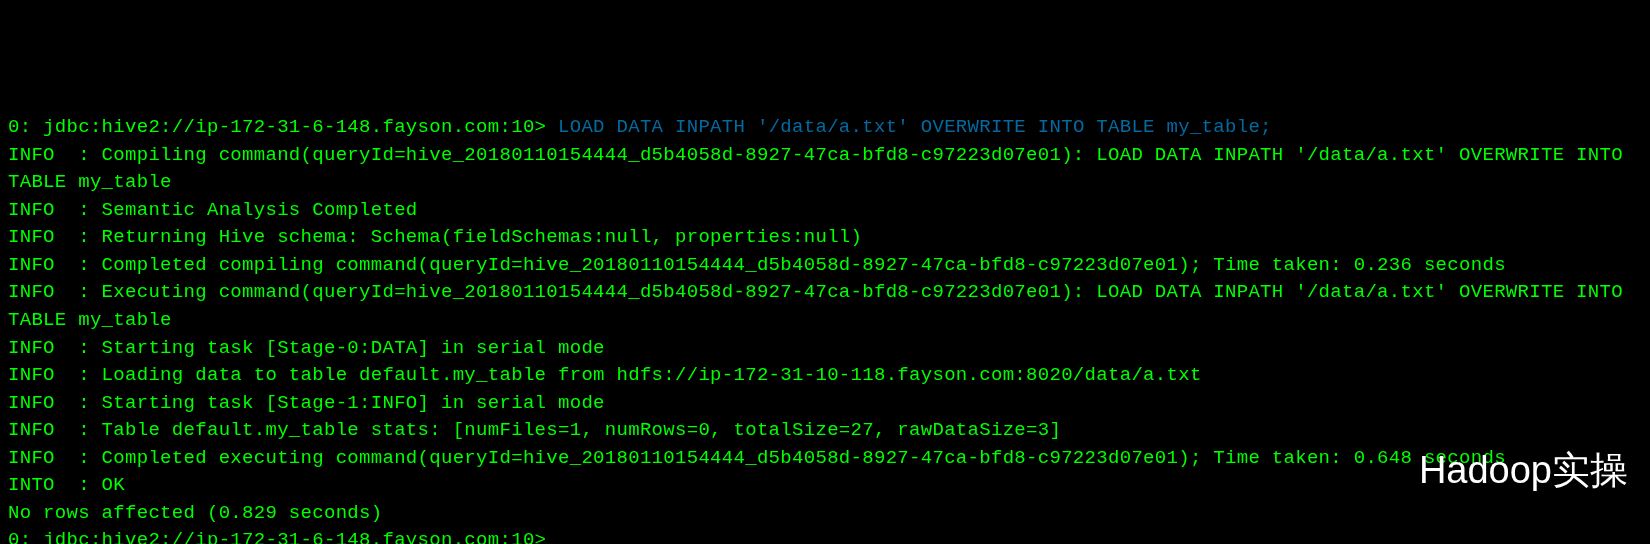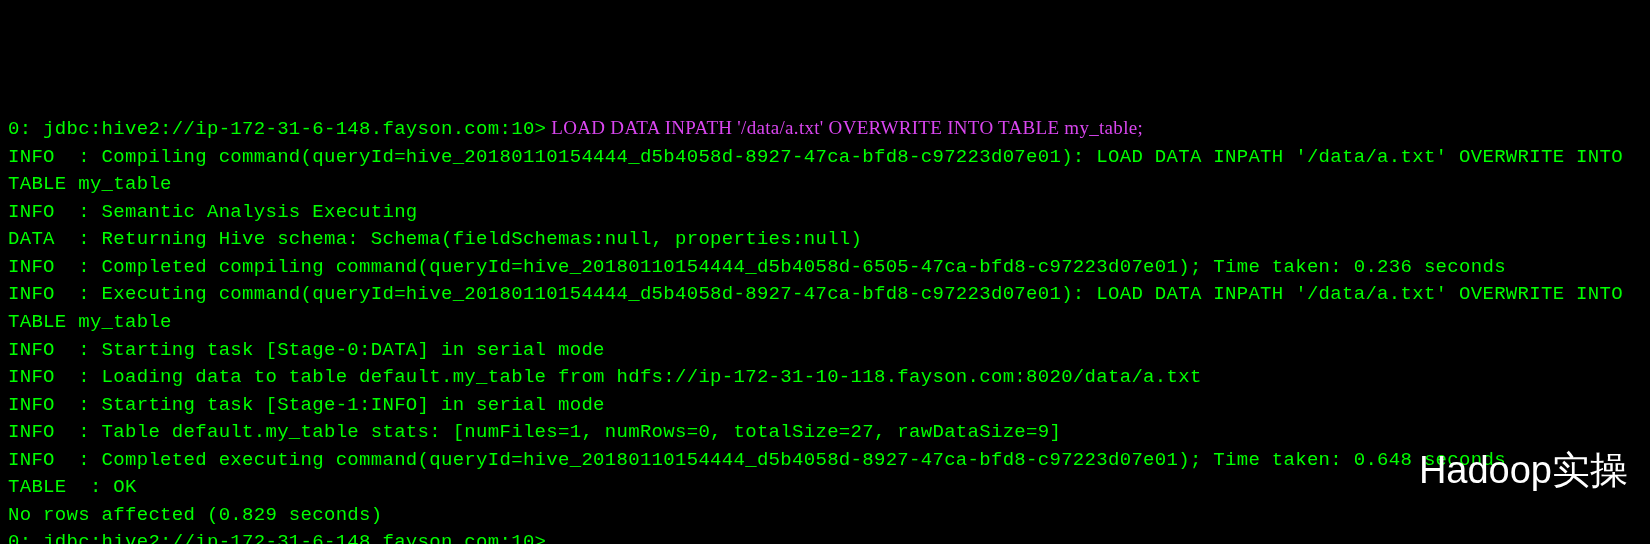--- a/index.html
+++ b/index.html
@@ -37,41 +37,40 @@
       font-family: 'Helvetica Neue', Arial, sans-serif;
       font-size: 38px;
       font-weight: 400;
     }
     .watermark-icon {
       width: 56px;
       height: 56px;
       position: relative;
     }
     .cmd-highlight {
-      color: #d946ef;
-      font-family: Liberation Serif, serif;
+      color: #0369a1;
     }
   </style>
 </head>
 <body>
 
 
 
 <div class="terminal-output"><span class="terminal-line">0: jdbc:hive2://ip-172-31-6-148.fayson.com:10&gt;</span><span class="terminal-line cmd-highlight"> LOAD DATA INPATH '/data/a.txt' OVERWRITE INTO TABLE my_table;</span>
 <span class="terminal-line">INFO  : Compiling command(queryId=hive_20180110154444_d5b4058d-8927-47ca-bfd8-c97223d07e01): LOAD DATA INPATH '/data/a.txt' OVERWRITE INTO TABLE my_table</span>
-<span class="terminal-line">INFO  : Semantic Analysis Executing</span>
-<span class="terminal-line">DATA  : Returning Hive schema: Schema(fieldSchemas:null, properties:null)</span>
-<span class="terminal-line">INFO  : Completed compiling command(queryId=hive_20180110154444_d5b4058d-6505-47ca-bfd8-c97223d07e01); Time taken: 0.236 seconds</span>
+<span class="terminal-line">INFO  : Semantic Analysis Completed</span>
+<span class="terminal-line">INFO  : Returning Hive schema: Schema(fieldSchemas:null, properties:null)</span>
+<span class="terminal-line">INFO  : Completed compiling command(queryId=hive_20180110154444_d5b4058d-8927-47ca-bfd8-c97223d07e01); Time taken: 0.236 seconds</span>
 <span class="terminal-line">INFO  : Executing command(queryId=hive_20180110154444_d5b4058d-8927-47ca-bfd8-c97223d07e01): LOAD DATA INPATH '/data/a.txt' OVERWRITE INTO TABLE my_table</span>
 <span class="terminal-line">INFO  : Starting task [Stage-0:DATA] in serial mode</span>
 <span class="terminal-line">INFO  : Loading data to table default.my_table from hdfs://ip-172-31-10-118.fayson.com:8020/data/a.txt</span>
 <span class="terminal-line">INFO  : Starting task [Stage-1:INFO] in serial mode</span>
-<span class="terminal-line">INFO  : Table default.my_table stats: [numFiles=1, numRows=0, totalSize=27, rawDataSize=9]</span>
+<span class="terminal-line">INFO  : Table default.my_table stats: [numFiles=1, numRows=0, totalSize=27, rawDataSize=3]</span>
 <span class="terminal-line">INFO  : Completed executing command(queryId=hive_20180110154444_d5b4058d-8927-47ca-bfd8-c97223d07e01); Time taken: 0.648 seconds</span>
-<span class="terminal-line">TABLE  : OK</span>
+<span class="terminal-line">INTO  : OK</span>
 <span class="terminal-line">No rows affected (0.829 seconds)</span>
 <span class="terminal-line">0: jdbc:hive2://ip-172-31-6-148.fayson.com:10&gt;</span></div>
 
 <div class="watermark">
   <span class="watermark-icon">
     
   </span>
   <span>Hadoop实操</span>
 </div>
 

